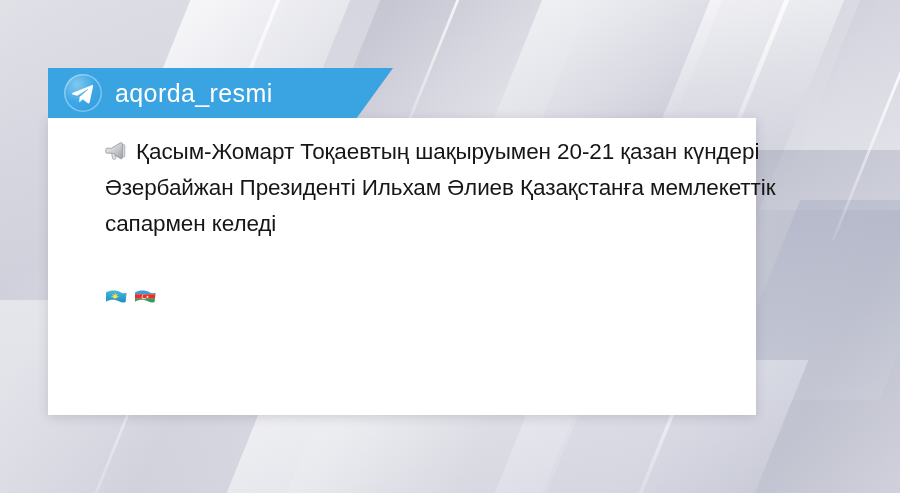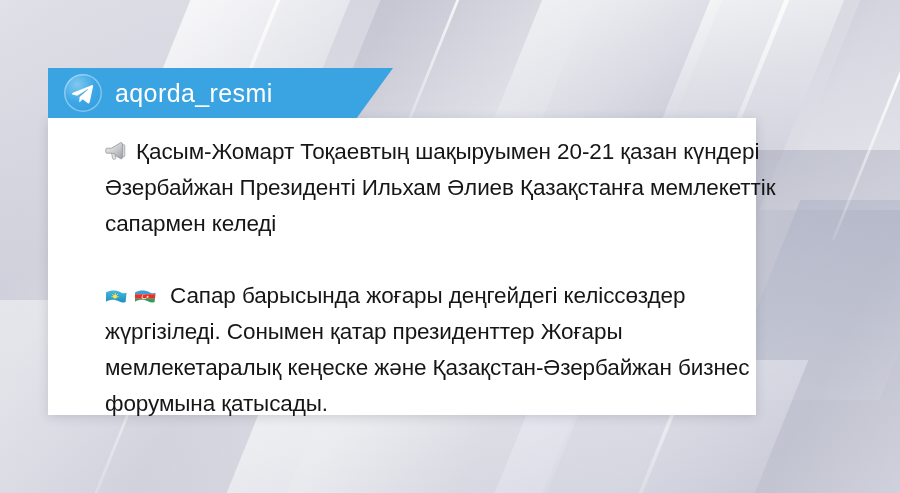--- a/index.html
+++ b/index.html
@@ -236,21 +236,21 @@
                       <path d="M1 3.4c5-2.6 10-2.6 15 0 2 1 3.6 1.2 5.6.4l-1 9.2c-2.2.9-4 .7-6.2-.4-4.6-2.4-9-2.4-13.4.2z"></path>
                     </clipPath>
                   </defs>
                   <g clip-path="url(#azc)">
                     <rect x="0" y="0" width="23" height="5.2" fill="#3f9cd4"></rect>
                     <rect x="0" y="5.2" width="23" height="4.6" fill="#e4322b"></rect>
                     <rect x="0" y="9.8" width="23" height="7.2" fill="#2fa05c"></rect>
                     <path d="M12.4 7.6a2 2 0 1 1-1.5-1.95 2.35 2.35 0 1 0 1.5 1.95z" fill="#ffffff"></path>
                     <path d="M13.6 6.3l.35 1.0 1.0.08-.78.64.26 1.0-.83-.57-.83.57.26-1.0-.78-.64 1.0-.08z" fill="#ffffff"></path>
                   </g>
-                </svg></span></span><span>Сапар барысында жоғары деңгейдегі келіссөздер жүргізіледі. Сонымен қатар президенттер Жоғары мемлекетаралық кеңеске және Қазақстан-Әзербайжан бизнес форумына қатысады.</span></p>
+                </svg></span></span></p>
 
       </div>
     </div>
 
     <div class="banner">
       <div class="tg-logo">
         <svg width="24" height="21" viewBox="0 0 24 21">
           <path d="M1.3 9.9L20.6 2.2c.9-.33 1.7.22 1.4 1.6l-3.3 15.5c-.25 1.12-.92 1.4-1.86.87l-5.15-3.8-2.48 2.4c-.28.28-.5.5-1.02.5l.36-5.2L17.1 6.5c.41-.36-.09-.56-.64-.2L6.1 12.8 1.6 11.4c-.98-.31-1-.98.2-1.47z" fill="#ffffff"></path>
         </svg>
       </div>

